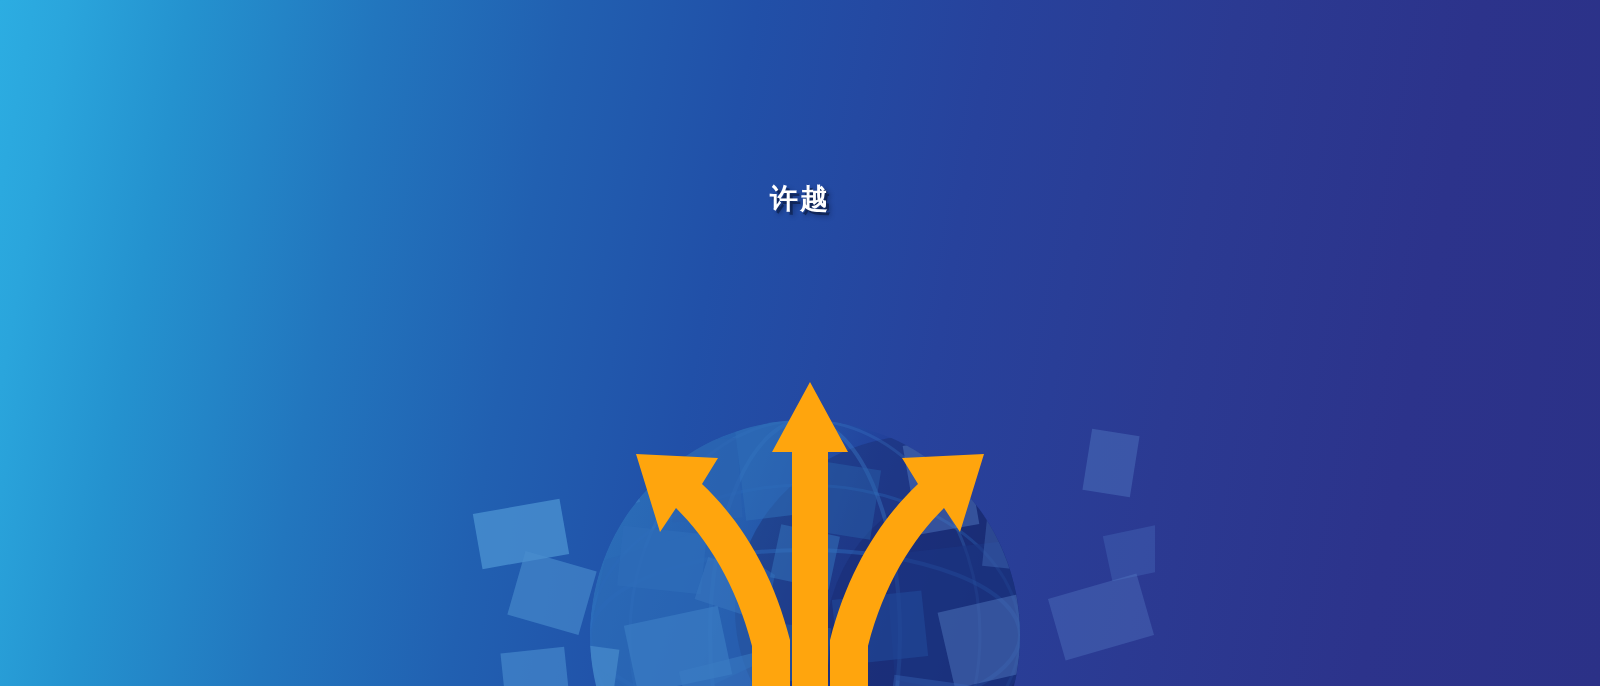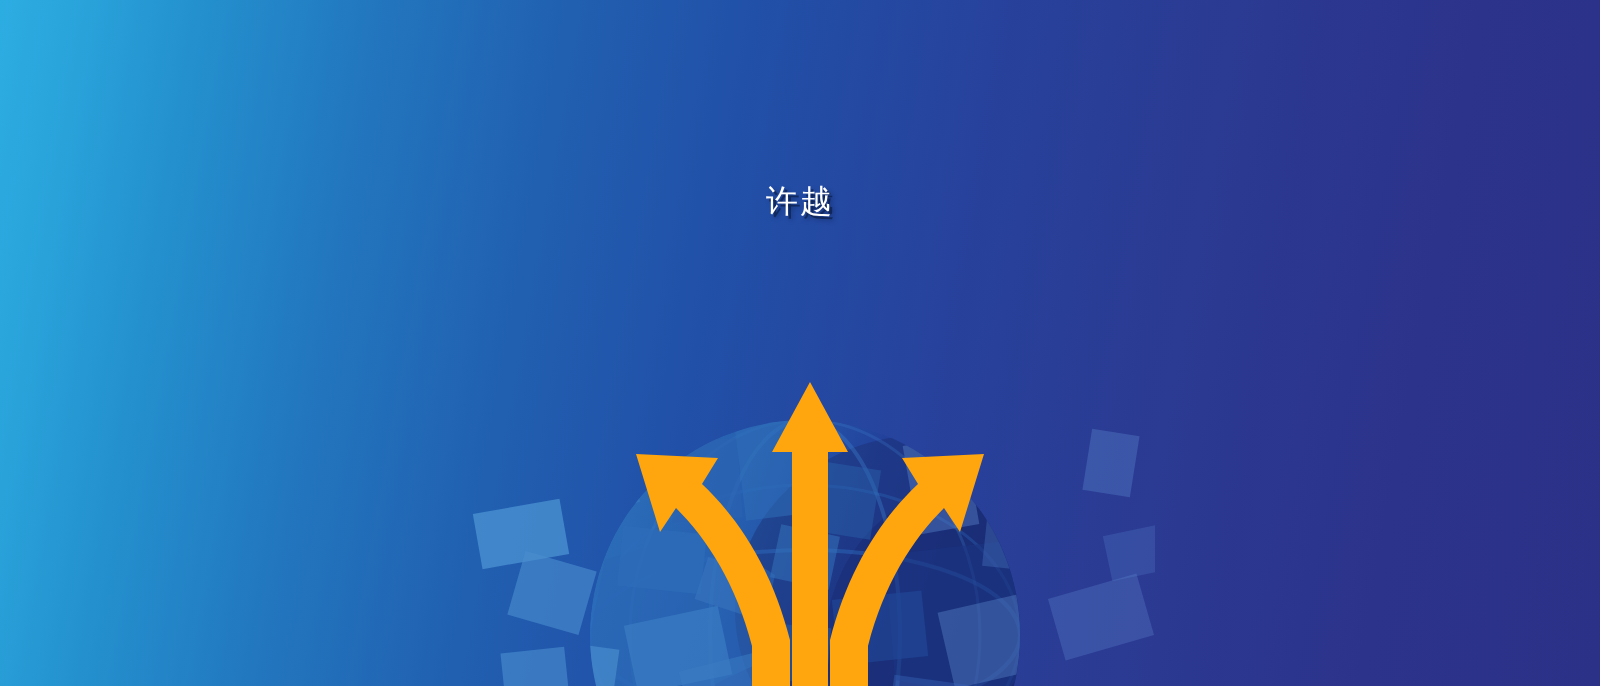--- a/index.html
+++ b/index.html
@@ -69,23 +69,23 @@
     line-height: 1.0;
     font-weight: bold;
     color: #FFFFFF;
     letter-spacing: 2px;
     text-shadow: 4px 4px 0 rgba(10, 25, 60, 0.62),
                  5px 5px 6px rgba(5, 15, 45, 0.45);
     white-space: nowrap;
   }
   #slide-subtitle {
     margin: 20px 0 0 0;
-    font-size: 32px;
+    font-size: 28px;
     line-height: 1.0;
-    font-weight: normal;
+    font-weight: bold;
     color: #FFFFFF;
     letter-spacing: 2px;
     text-shadow: 3px 3px 0 rgba(10, 25, 60, 0.60),
                  4px 4px 5px rgba(5, 15, 45, 0.42);
     white-space: nowrap;
   }
 </style>
 </head>
 <body>
 

